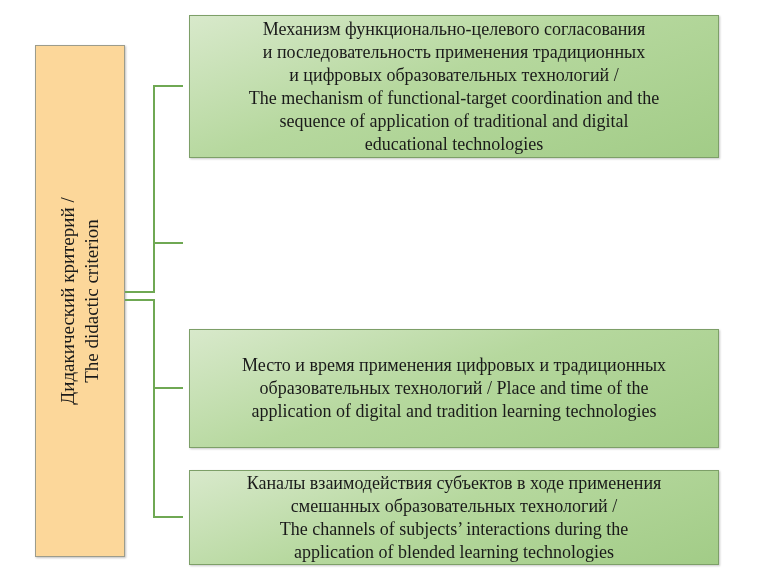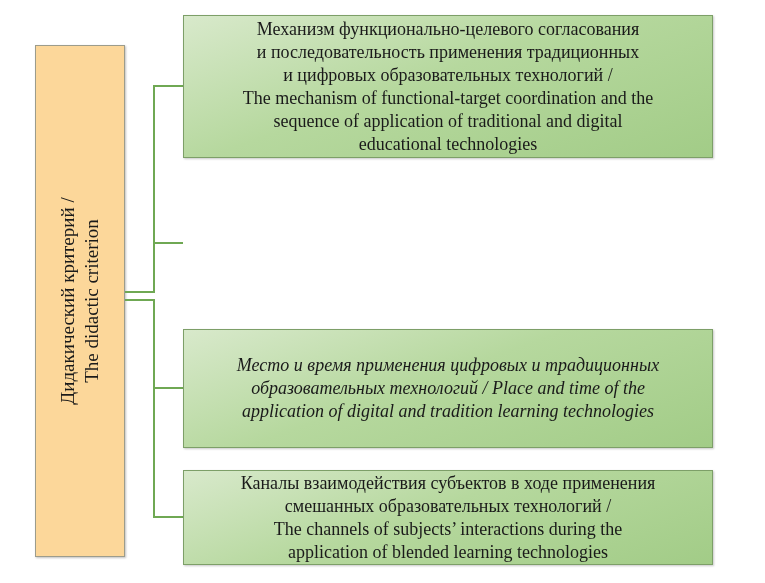--- a/index.html
+++ b/index.html
@@ -44,41 +44,41 @@
     transform: translate(-50%, -50%) rotate(-90deg);
     transform-origin: center center;
     white-space: pre-line;
     text-align: center;
     font-size: 19px;
     line-height: 24px;
     width: 480px;
   }
   .item-box {
     position: absolute;
-    left: 183px;
+    left: 189px;
     width: 530px;
     background: linear-gradient(160deg, var(--green-fill-light) 0%, var(--green-fill-mid) 45%, var(--green-fill-dark) 100%);
     border: 1.5px solid var(--green-border);
     box-sizing: border-box;
     box-shadow: 1px 1px 2px rgba(0,0,0,0.22);
     display: flex;
     align-items: center;
     justify-content: center;
   }
   .item-text {
     white-space: pre-line;
     text-align: center;
     font-size: 18px;
     line-height: 23px;
     width: 100%;
     padding: 0 6px;
   }
   .item-box-1 { top: 15px;  height: 143px; }
   .item-box-2 { top: 183px; height: 121px; }
-  .item-box-3 { top: 329px; height: 119px; font-style: italic; }
+  .item-box-3 { top: 329px; height: 119px; }
   .item-box-4 { top: 470px; height: 95px;  }
   .connector {
     position: absolute;
     background: var(--connector);
   }
   .conn-h { height: 2px; }
   .conn-v { width: 2px; }
 </style>
 </head>
 <body>

